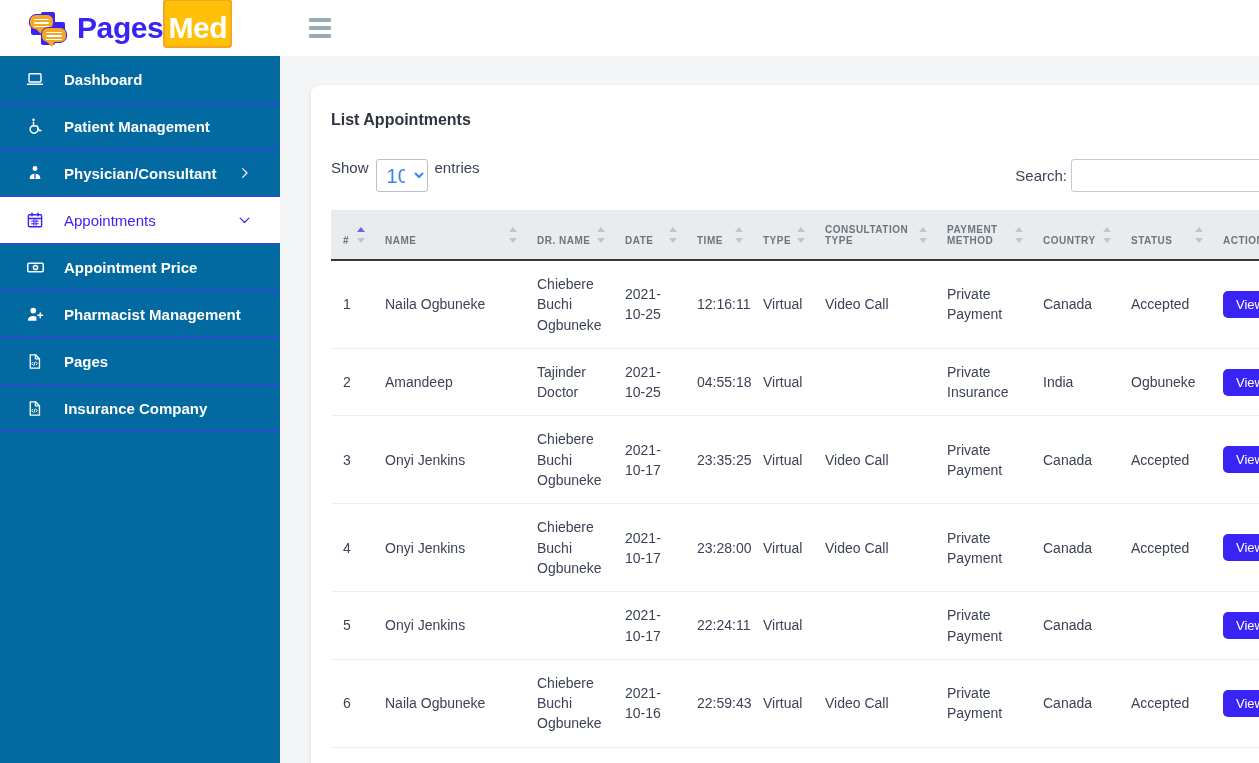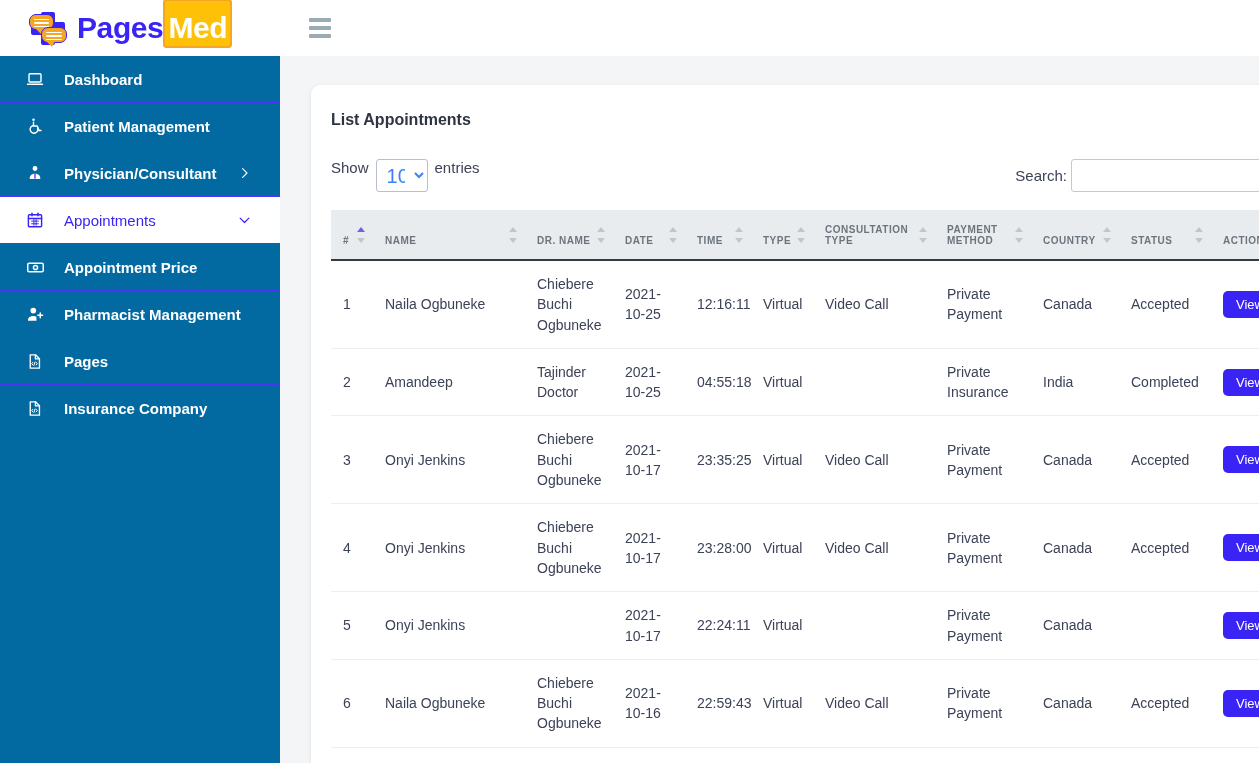--- a/index.html
+++ b/index.html
@@ -482,21 +482,21 @@
           <tr>
             <td class="c-num">2</td>
             <td class="c-name">Amandeep</td>
             <td class="c-dr">Tajinder Doctor</td>
             <td class="c-date">2021-10-25</td>
             <td class="c-time">04:55:18</td>
             <td class="c-type">Virtual</td>
             <td class="c-ctype"></td>
             <td class="c-pay">Private Insurance</td>
             <td class="c-ctry">India</td>
-            <td class="c-stat">Completed</td>
+            <td class="c-stat">Ogbuneke</td>
             <td class="c-act"><button class="btn-view">View</button></td>
           </tr>
           <tr>
             <td class="c-num">3</td>
             <td class="c-name">Onyi Jenkins</td>
             <td class="c-dr">Chiebere Buchi Ogbuneke</td>
             <td class="c-date">2021-10-17</td>
             <td class="c-time">23:35:25</td>
             <td class="c-type">Virtual</td>
             <td class="c-ctype">Video Call</td>

